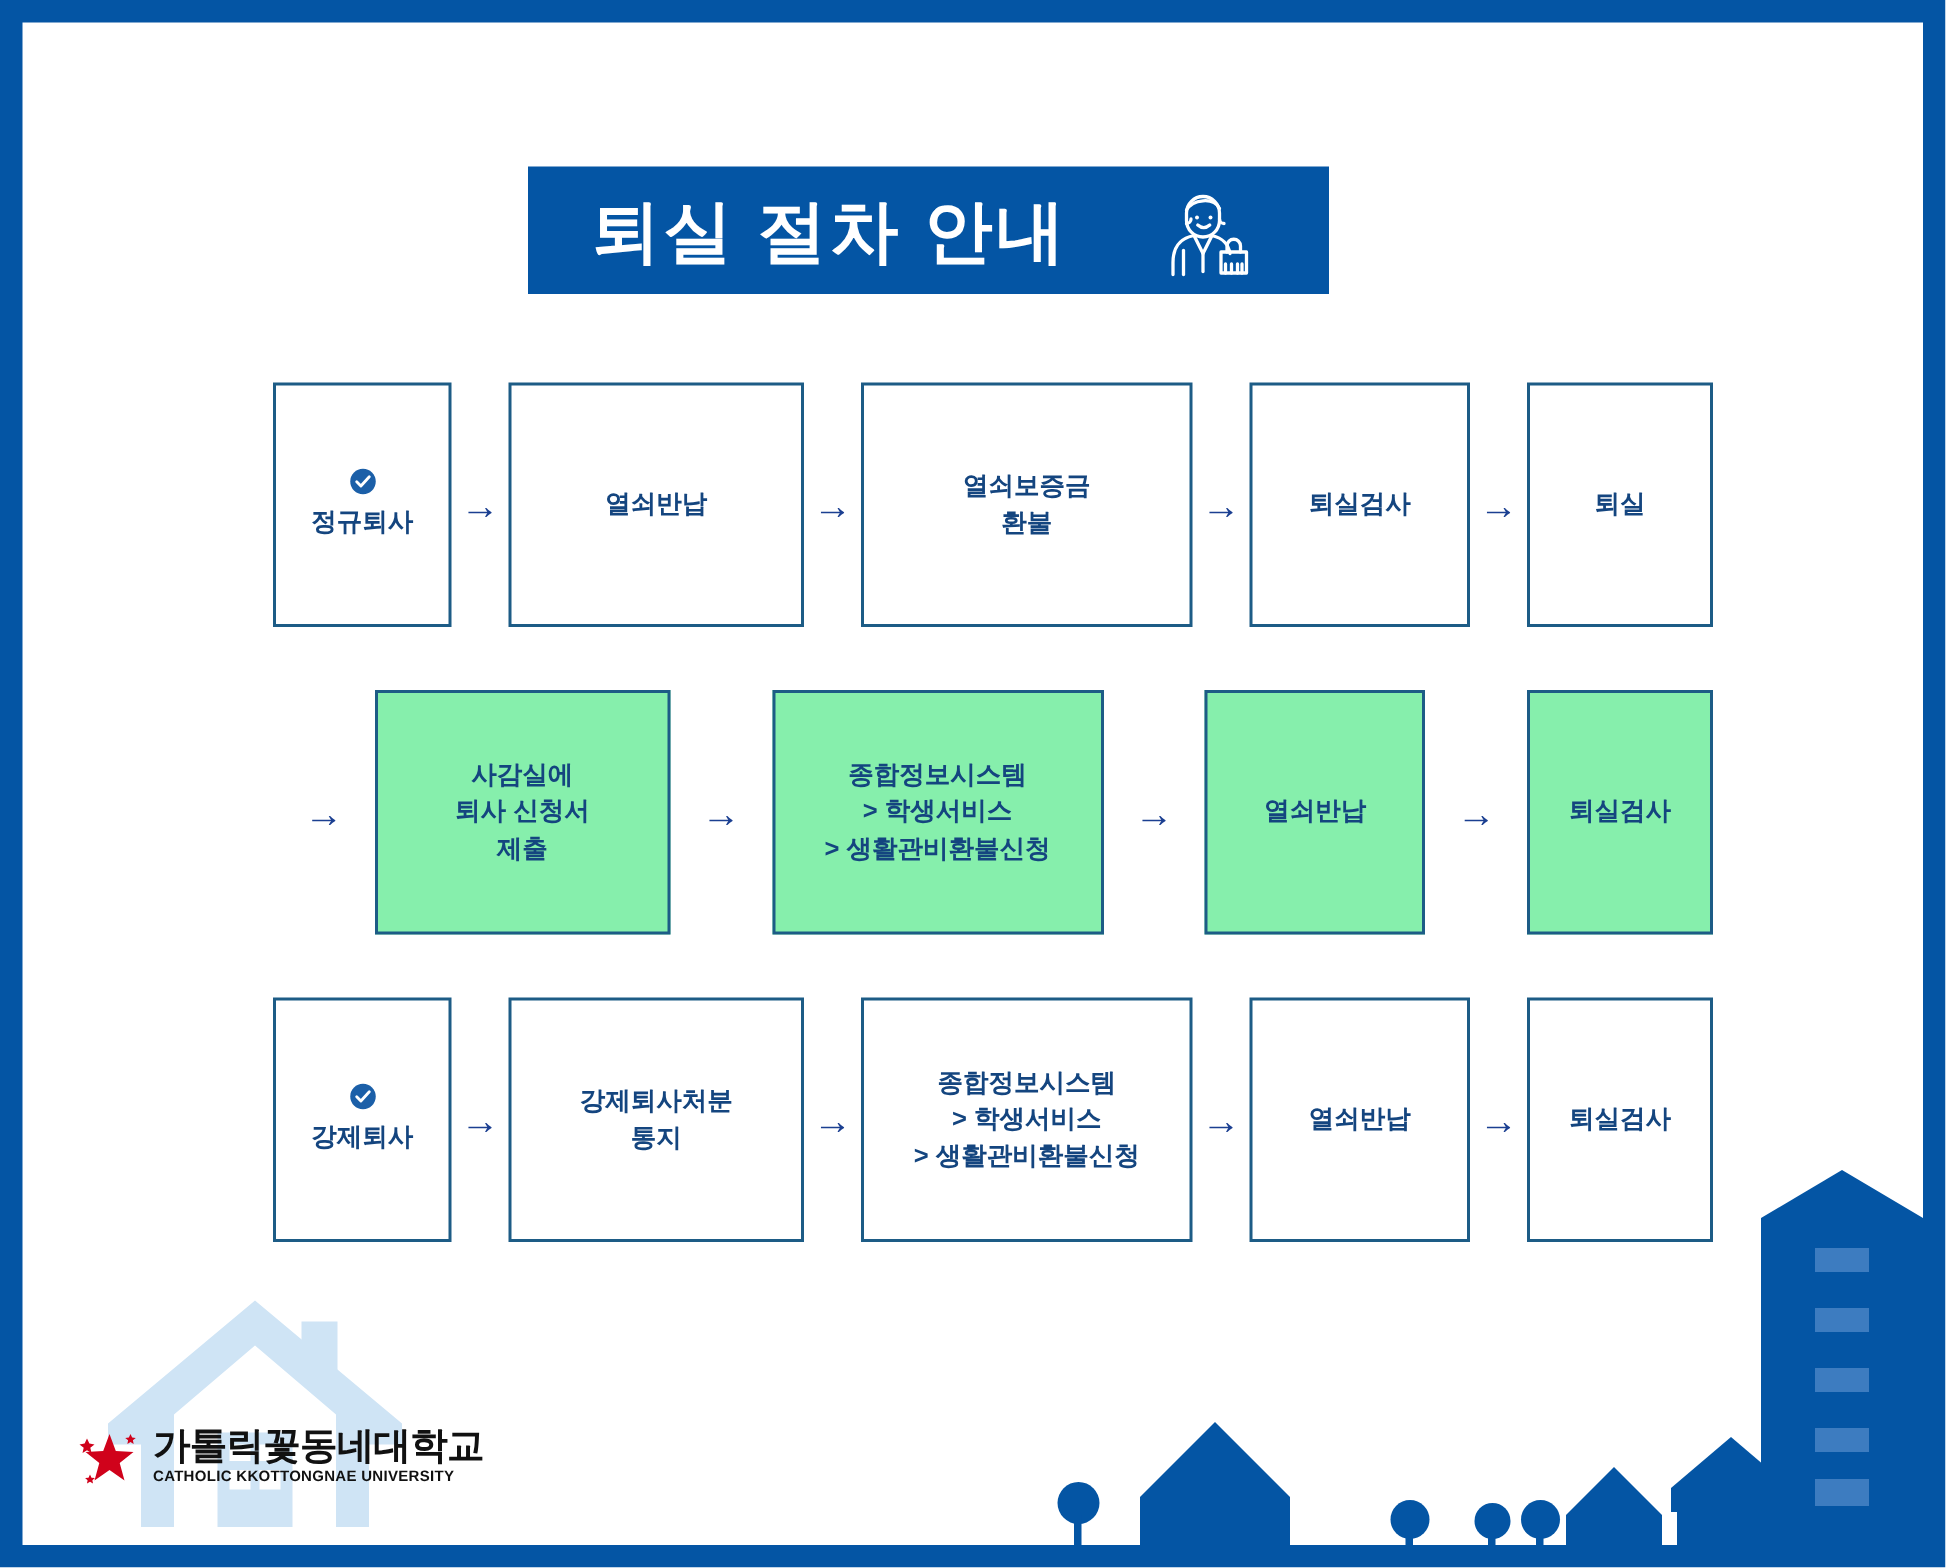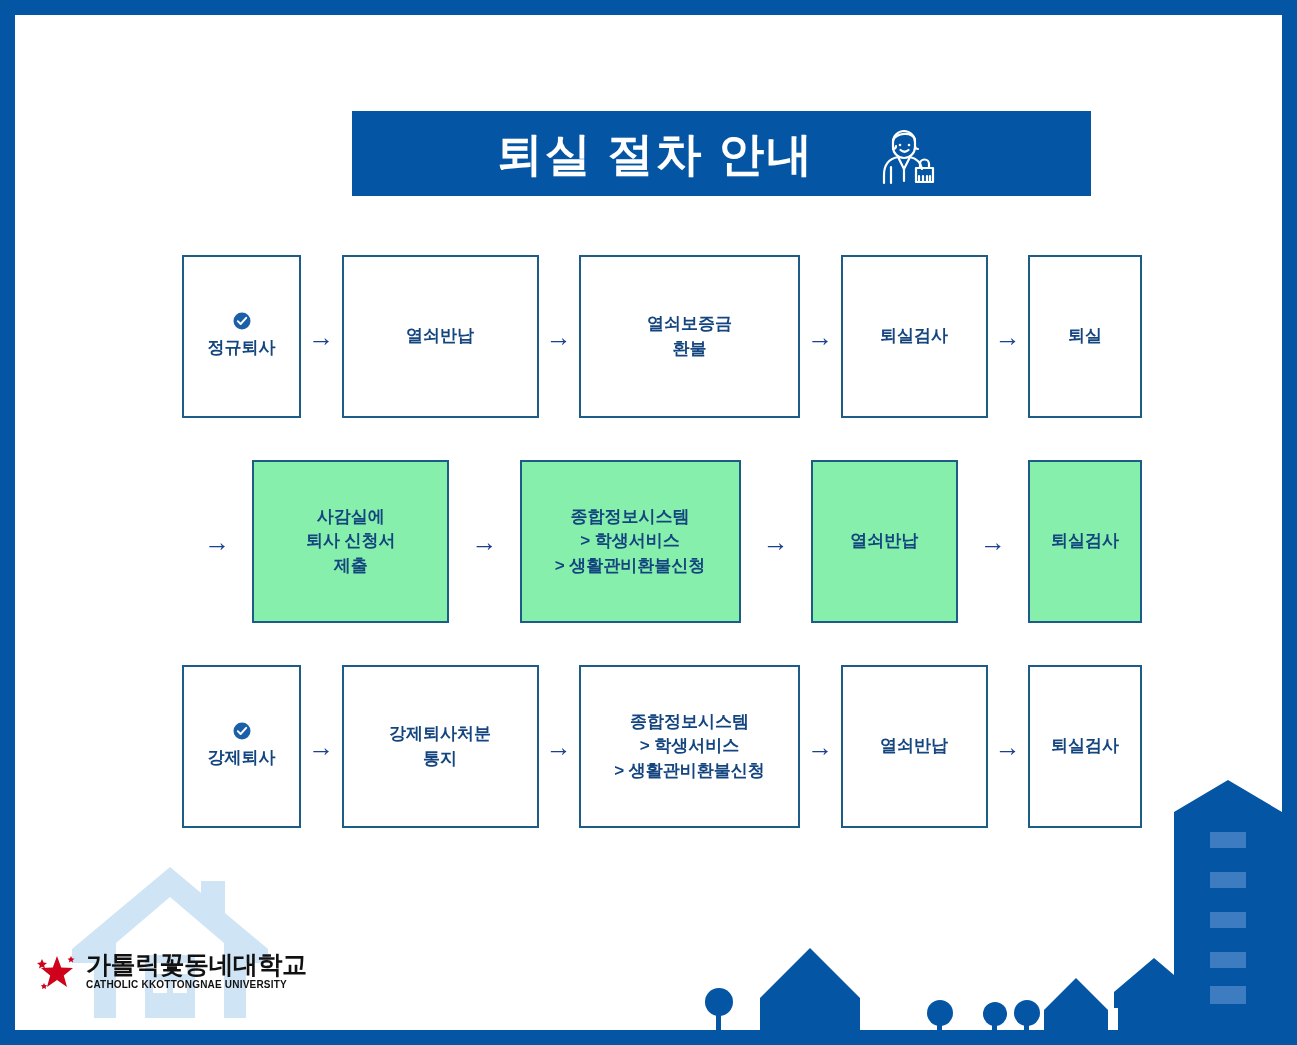--- a/index.html
+++ b/index.html
@@ -36,21 +36,21 @@
     bottom: 0;
     width: 620px;
     height: 250px;
   }
 
   
   #title-bar {
     position: absolute;
     left: 337px;
     top: 96px;
-    width: 739px;
+    width: 534px;
     height: 85px;
     background: #0455a4;
     display: flex;
     align-items: center;
     justify-content: center;
     gap: 60px;
     padding-right: 10px;
   }
 
   #title-text {
@@ -89,21 +89,21 @@
     flex: 0 0 auto;
   }
 
   .flow-row.highlight .step-box { background: #86efac; }
 
   
   .step-box.w-narrow { width: 119px; }
   .step-box.w-mid    { width: 197px; }
   .step-box.w-wide   { width: 221px; }
   .step-box.w-small  { width: 147px; }
-  .step-box.w-tiny   { width: 114px; }
+  .step-box.w-tiny   { width: 124px; }
 
   .step-label {
     color: #14457f;
     font-size: 17px;
     font-weight: bold;
     line-height: 1.45;
     white-space: pre-line;
     padding: 0 6px;
   }
 
@@ -121,21 +121,21 @@
     justify-content: center;
     color: #1b3f91;
     font-size: 26px;
     font-weight: bold;
     line-height: 1;
   }
 
   
   #logo {
     position: absolute;
-    left: 20px;
+    left: 36px;
     bottom: 38px;
     display: flex;
     align-items: center;
     gap: 9px;
   }
 
   #logo-star-icon { width: 42px; height: 42px; flex: 0 0 auto; }
 
   #logo-text { display: flex; flex-direction: column; line-height: 1; }
 

